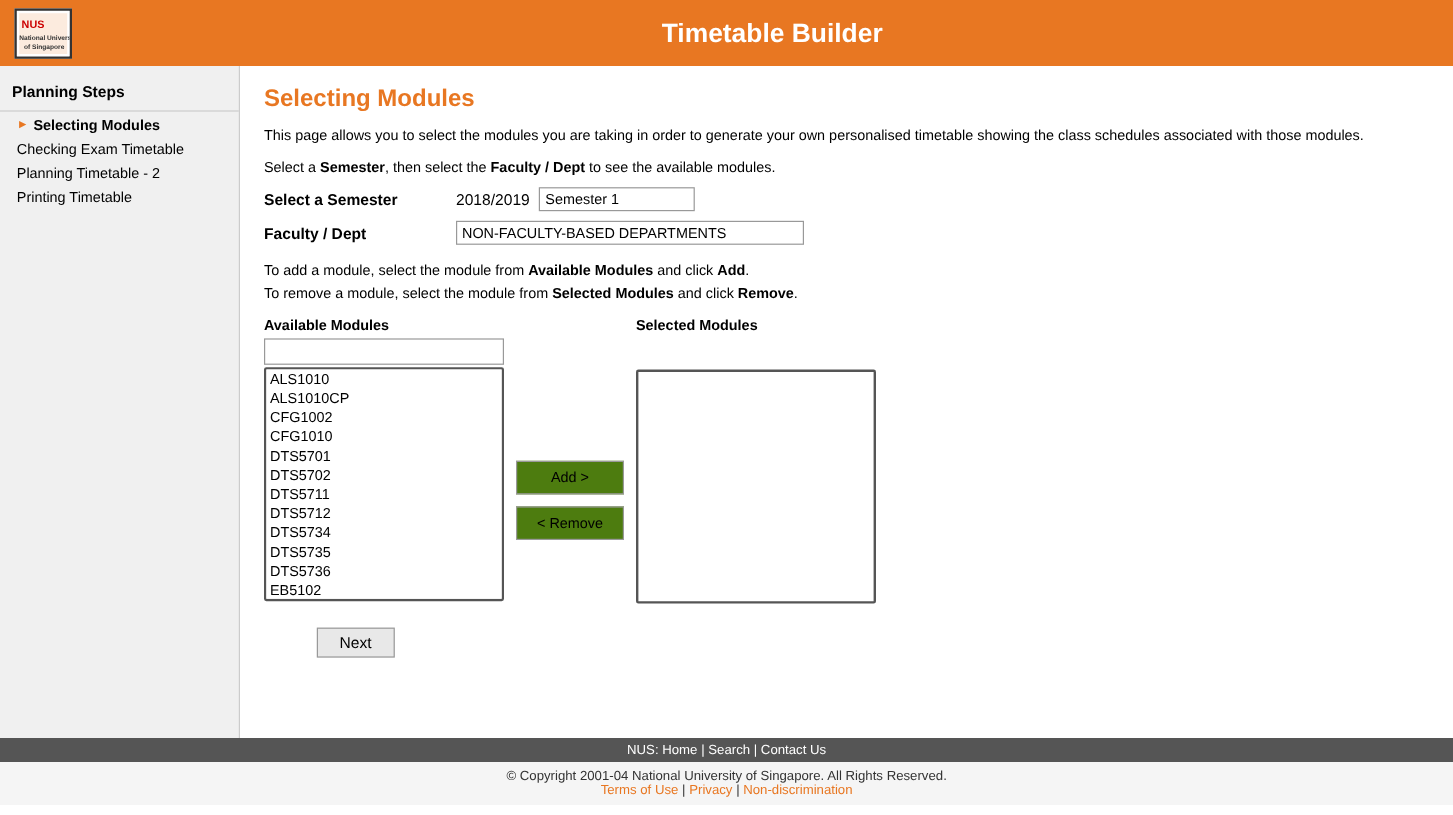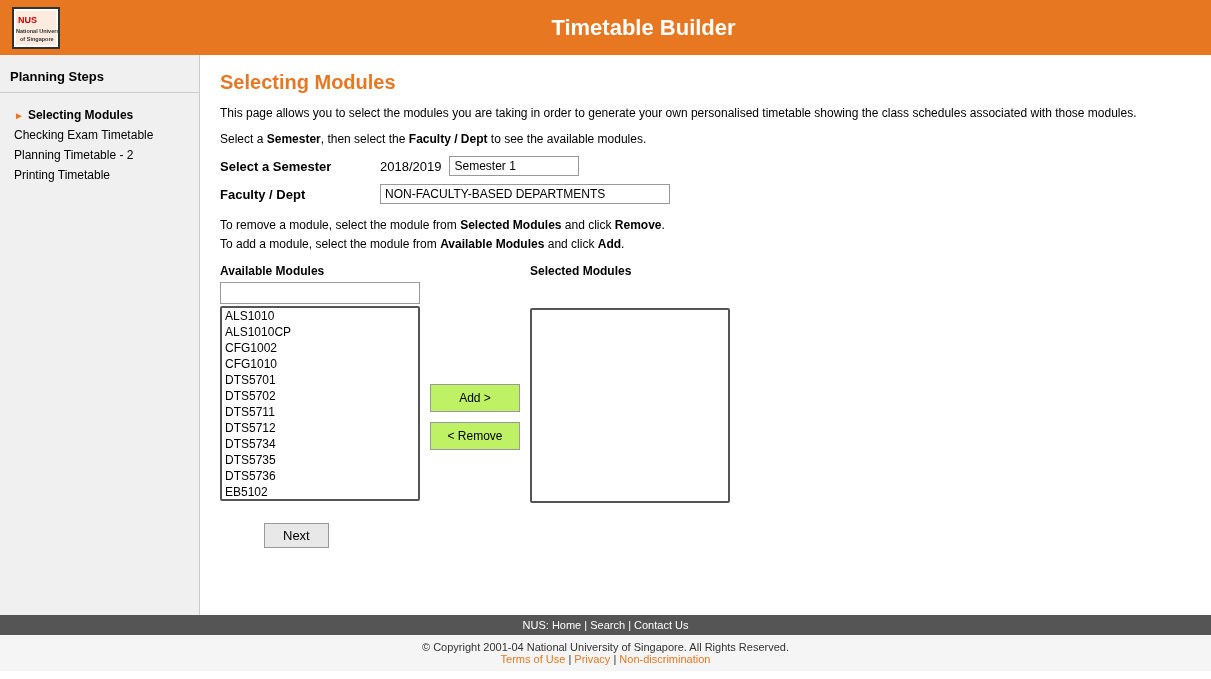--- a/index.html
+++ b/index.html
@@ -53,21 +53,21 @@
       border-right: 1px solid #ccc;
       padding: 8px 0;
       flex-shrink: 0;
     }
     #sidebar-title {
       font-weight: bold;
       font-size: 13px;
       padding: 6px 10px 8px 10px;
       color: #000;
       border-bottom: 1px solid #ccc;
-      margin-bottom: 12px;
+      margin-bottom: 1px;
     }
     .sidebar-item {
       padding: 3px 10px 3px 14px;
       font-size: 12px;
       cursor: pointer;
       color: #000;
       display: flex;
       align-items: center;
     }
     .sidebar-item.active {
@@ -181,21 +181,21 @@
       justify-content: center;
       align-items: center;
       margin-top: 120px;
     }
     .action-btn {
       width: 90px;
       height: 28px;
       font-size: 12px;
       cursor: pointer;
       border: 1px solid #999;
-      background: #bef264;
+      background: #4d7c0f;
     }
 
     #next-btn-row {
       margin-top: 20px;
       padding-left: 44px;
     }
     #next-btn {
       padding: 4px 18px;
       font-size: 13px;
       cursor: pointer;
@@ -280,24 +280,24 @@
       <input type="text" class="form-control semester-control" value="Semester 1" style="">
     </div>
 
     <div class="form-row">
       <div class="form-label">Faculty / Dept</div>
       <input type="text" class="form-control faculty-control" value="NON-FACULTY-BASED DEPARTMENTS" style="">
     </div>
 
     <div class="instruction-block">
       <div>
+        To add a module, select the module from <strong>Available Modules</strong> and click <strong>Add</strong>.
+      </div>
+      <div>
         To remove a module, select the module from <strong>Selected Modules</strong> and click <strong>Remove</strong>.
-      </div>
-      <div>
-        To add a module, select the module from <strong>Available Modules</strong> and click <strong>Add</strong>.
       </div>
     </div>
 
     <div id="modules-area">
 
       <div class="modules-section">
         <div class="modules-label">Available Modules</div>
         <input type="text" class="modules-search" placeholder="" style="">
         <select class="modules-list" multiple="" size="12" id="available-list">
         <option value="ALS1010">ALS1010</option>

